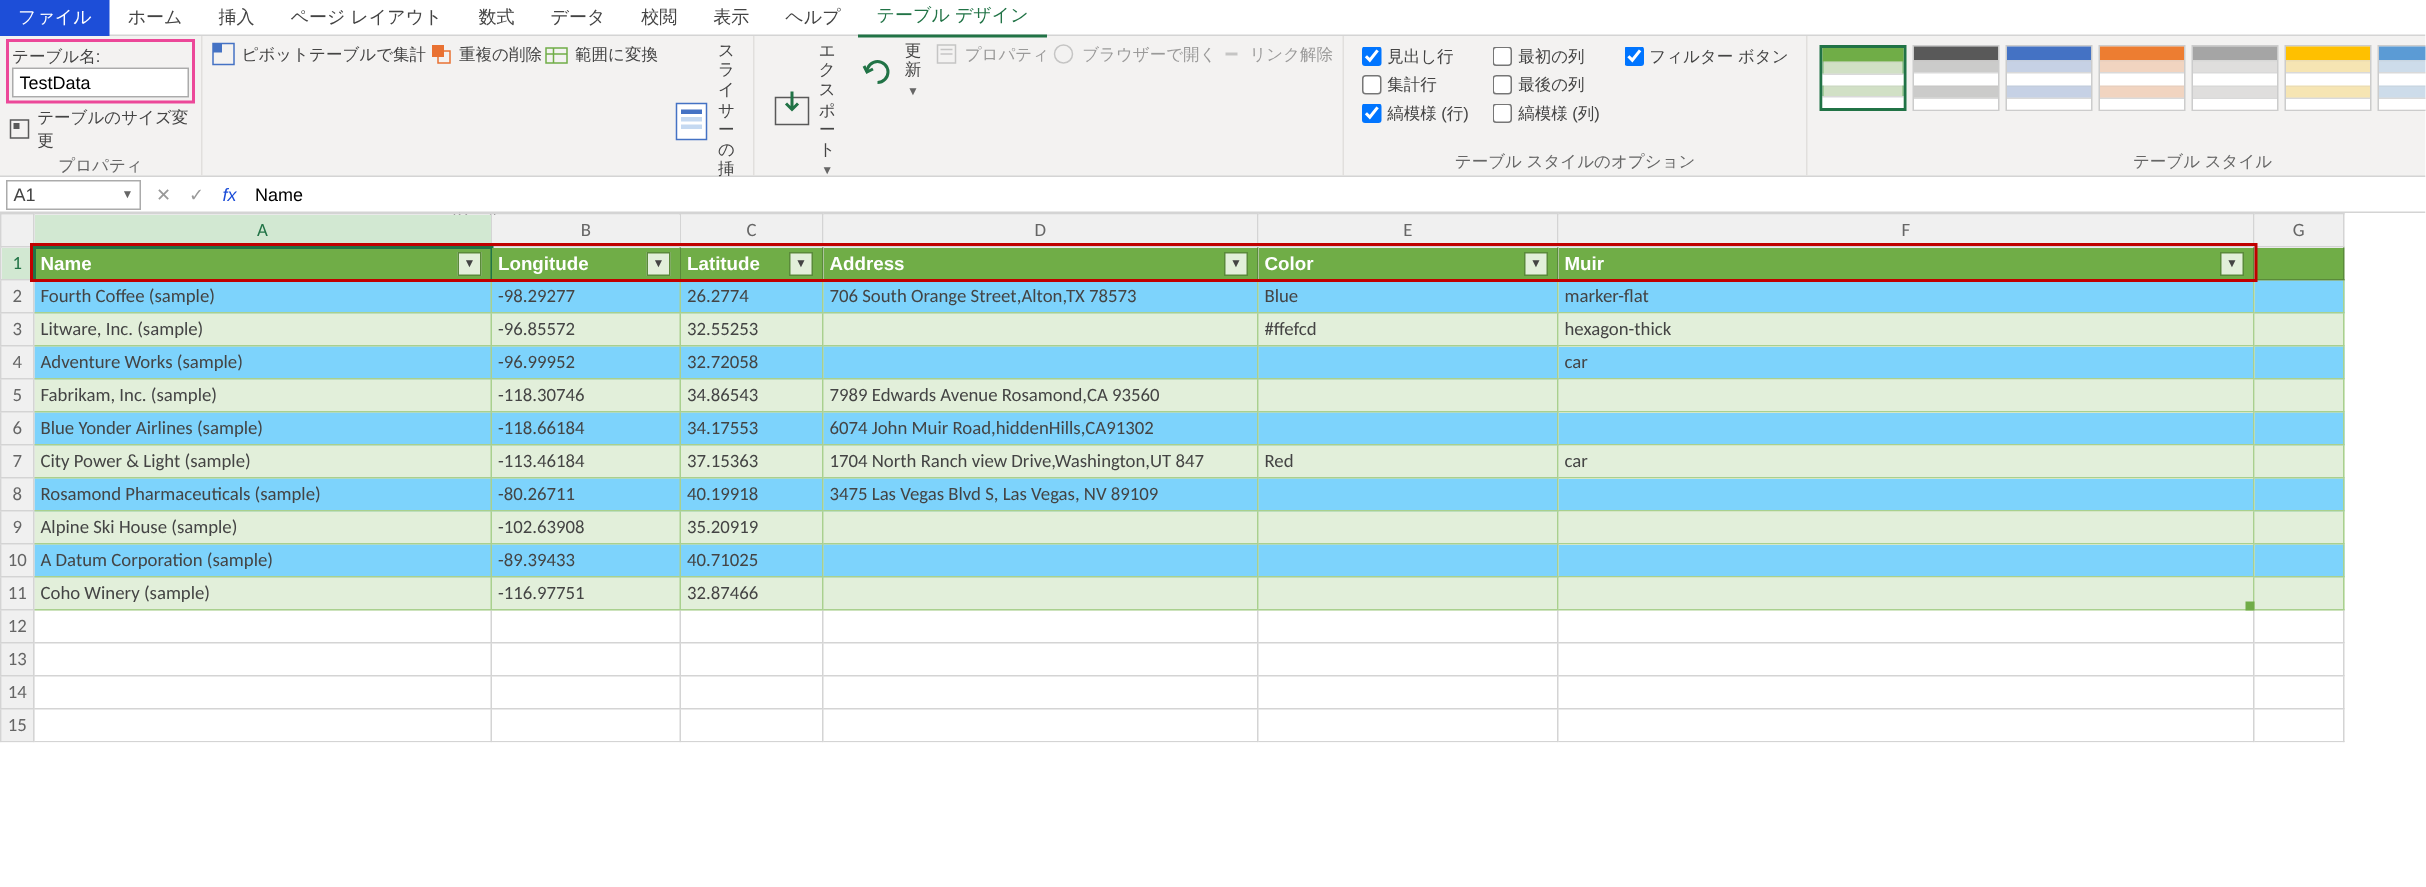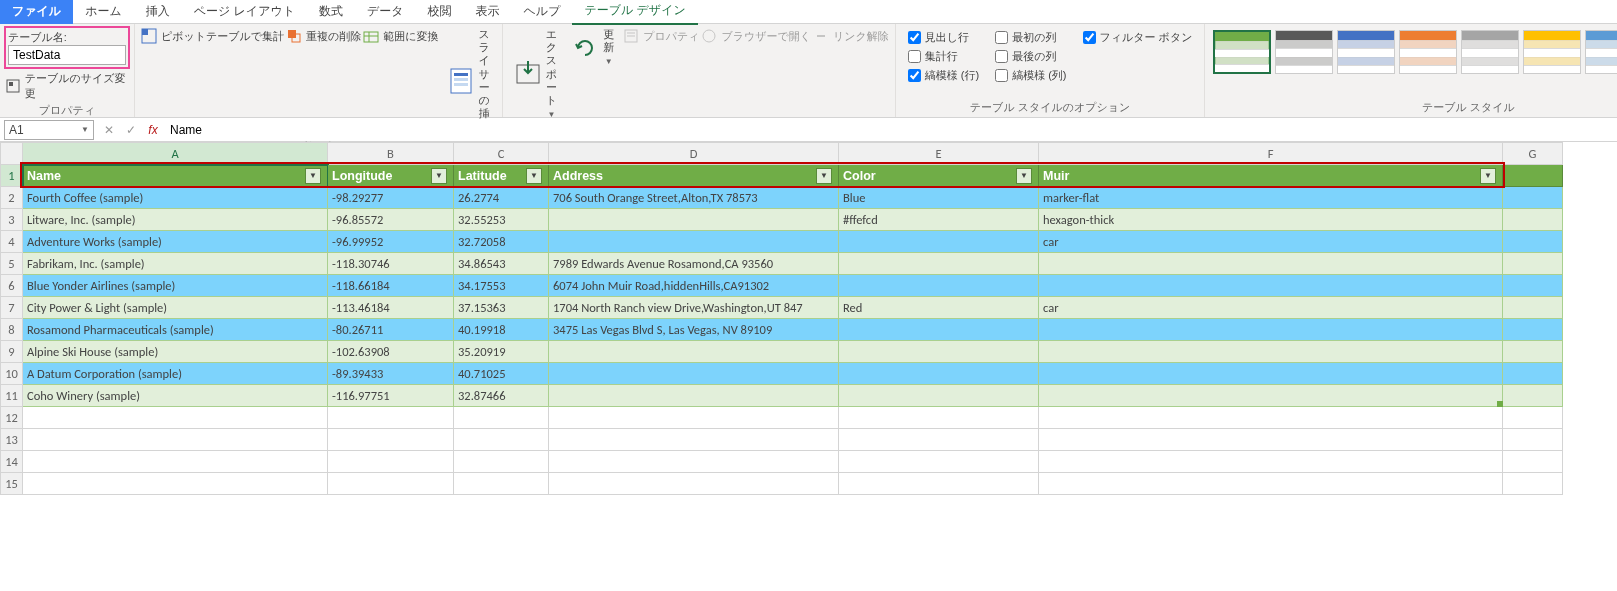--- a/index.html
+++ b/index.html
@@ -1,21 +1,21 @@
 <!DOCTYPE html>
 <html><head>
   <meta charset="utf-8">
   <style>
     * { box-sizing: border-box; margin: 0; padding: 0; font-family: 'Meiryo UI', 'Yu Gothic UI', 'MS Gothic', sans-serif; }
     body { background: #fff; font-size: 12px; color: #444; overflow: hidden; }
     
     
     .ribbon-tabs { display: flex; align-items: center; height: 24px; border-bottom: 1px solid #d4d4d4; background: #fff; }
     .ribbon-tab { padding: 4px 12px; cursor: pointer; font-size: 12px; }
-    .ribbon-tab.file { background: #3b82f6; color: #fff; font-weight: bold; }
+    .ribbon-tab.file { background: #1d4ed8; color: #fff; }
     .ribbon-tab.active { color: #217346; border-bottom: 2px solid #217346; }
     
     
     .ribbon { display: flex; height: 94px; background: #f3f2f1; border-bottom: 1px solid #d4d4d4; }
     .ribbon-group { display: flex; flex-direction: column; border-right: 1px solid #e1dfdd; padding: 2px 6px 0 6px; }
     .ribbon-group-body { flex: 1; display: flex; align-items: flex-start; gap: 4px; }
     .ribbon-group-label { text-align: center; font-size: 11px; color: #666; padding: 2px 0; }
     
     .props-col { display: flex; flex-direction: column; gap: 2px; padding-top: 2px; }
     .props-label { font-size: 11px; }
@@ -43,21 +43,21 @@
     .sw-row { flex: 1; border-top: 1px solid rgba(0,0,0,0.15); }
     .styles-more { display: flex; flex-direction: column; border: 1px solid #c8c6c4; width: 14px; height: 44px; }
     .styles-more span { flex:1; display:flex; align-items:center; justify-content:center; font-size:7px; color:#666; cursor:pointer; }
     .styles-more span + span { border-top: 1px solid #c8c6c4; }
     
     
     .formula-bar { display: flex; align-items: center; height: 24px; border-bottom: 1px solid #d4d4d4; background: #fff; }
     .name-box { width: 90px; height: 20px; border: 1px solid #ababab; margin: 0 4px; padding: 0 4px; display:flex; align-items:center; justify-content:space-between; }
     .name-box .nb-dd { font-size: 8px; color:#666; }
     .fb-btn { width: 22px; text-align: center; color: #999; cursor: pointer; }
-    .fx { font-style: italic; color: #b91c1c; width: 22px; text-align:center; }
+    .fx { font-style: italic; color: #1d4ed8; width: 22px; text-align:center; }
     .formula-input { flex: 1; border: none; outline: none; padding: 0 6px; font-size: 12px; height: 20px; }
     
     
     .grid-wrap { position: relative; overflow: auto; }
     table.grid { border-collapse: collapse; table-layout: fixed; width: 1540px; }
     table.grid th, table.grid td { border: 1px solid #d4d4d4; height: 22px; font-size: 12.5px; font-family: Calibri, sans-serif; }
     
     th.corner { width: 22px; background: #f0f0f0; }
     th.col-head { background: #f0f0f0; color: #666; font-weight: normal; position: relative; }
     th.row-head { width: 22px; background: #f0f0f0; color: #666; font-weight: normal; text-align: center; }

